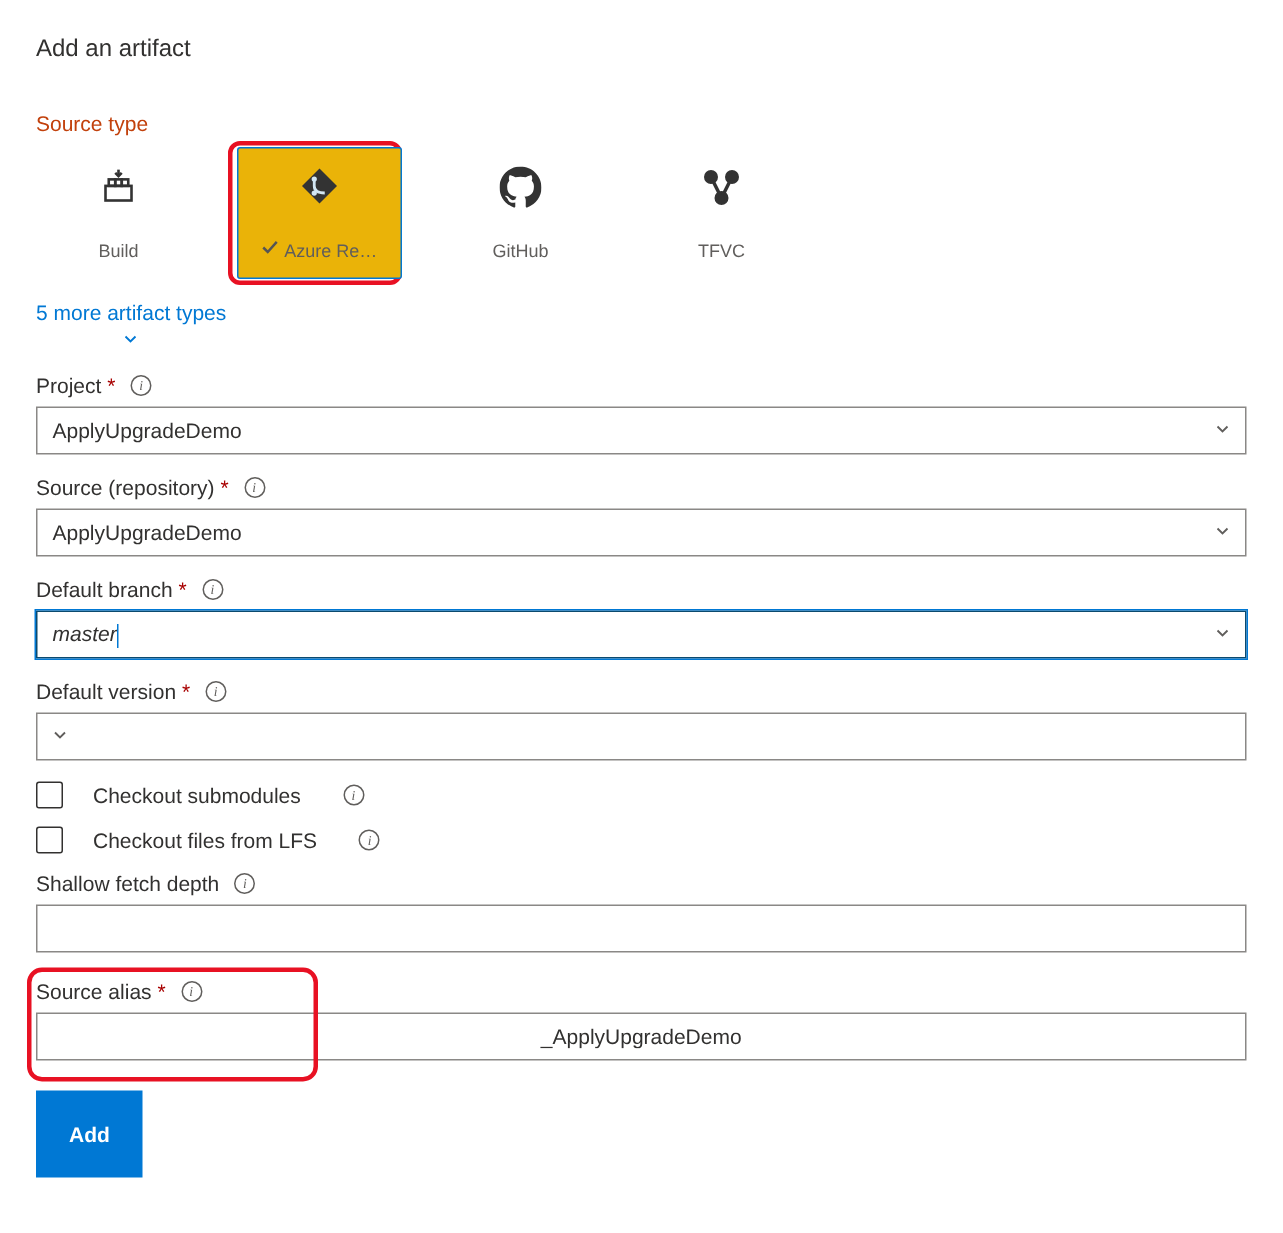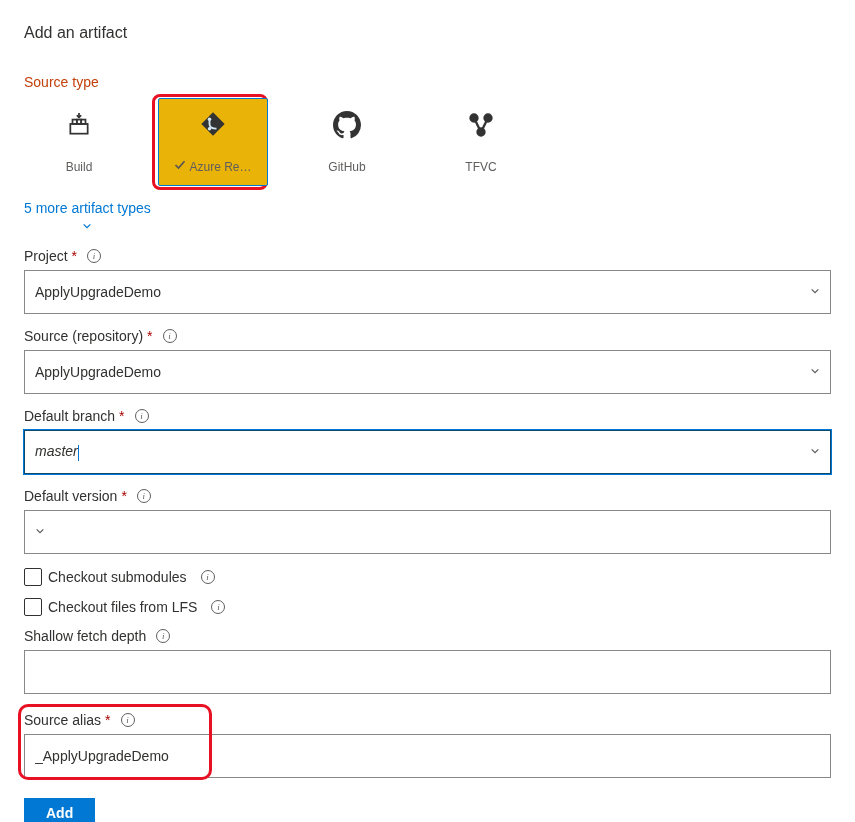--- a/index.html
+++ b/index.html
@@ -92,64 +92,65 @@
   .field-label {
     font-size: 14px;
     color: #323130;
     margin-bottom: 6px;
     display: flex;
     align-items: center;
     gap: 2px;
   }
   .dropdown, .text-input {
     width: 100%;
-    height: 44px;
+    height: 32px;
     border: 1px solid #8a8886;
     padding: 0 10px;
     font-size: 14px;
     font-family: inherit;
     background: #fff;
     color: #323130;
     display: flex;
     align-items: center;
     justify-content: space-between;
     cursor: pointer;
+    text-align: center;
   }
   .dropdown.focused {
     border: 1px solid #0c4a6e;
     outline: 1px solid #0078d4;
     font-style: italic;
   }
   .dropdown-arrow {
     color: #605e5c;
     font-size: 10px;
   }
   .text-input {
     cursor: text;
   }
   .checkbox-row {
     display: flex;
     align-items: center;
-    gap: 6px;
+    gap: 20px;
     margin-bottom: 12px;
     font-size: 14px;
   }
   .checkbox {
     width: 18px;
     height: 18px;
     border: 1px solid #323130;
     border-radius: 2px;
     cursor: pointer;
     flex-shrink: 0;
   }
   .add-button {
     background: #0078d4;
     color: #fff;
     border: none;
-    padding: 7px 22px;
+    padding: 21px 22px;
     font-size: 14px;
     font-weight: 600;
     cursor: pointer;
     font-family: inherit;
     margin-top: 6px;
   }
   .highlight-red-1 {
     border: 3px solid #e81123;
     border-radius: 8px;
     position: absolute;

